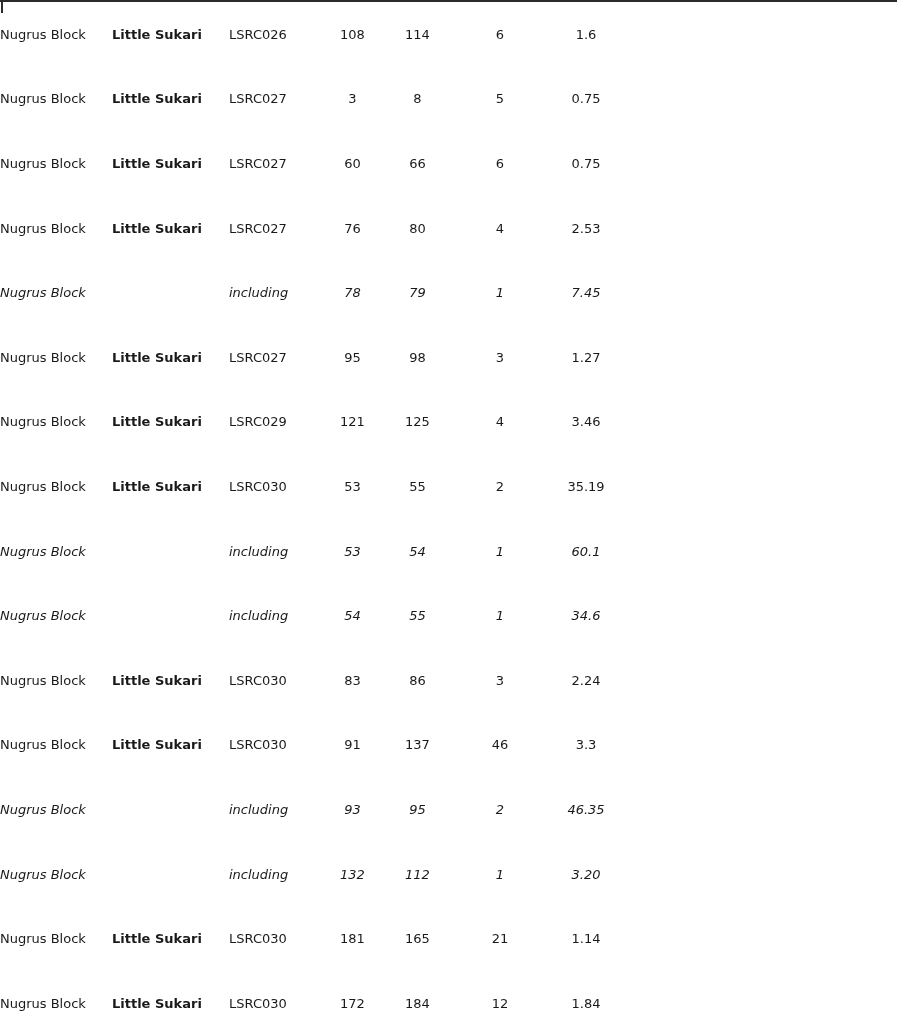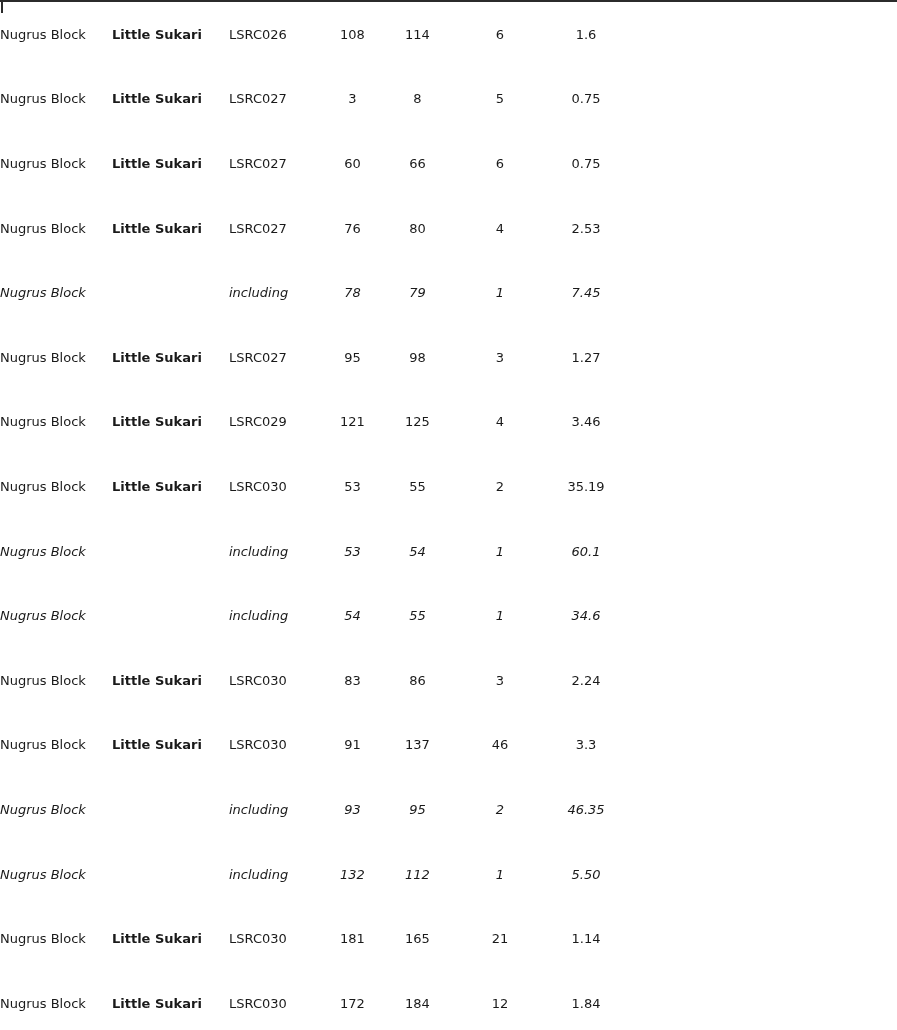--- a/index.html
+++ b/index.html
@@ -194,21 +194,21 @@
         <td class="num">46.35</td>
         <td></td>
       </tr>
       <tr class="inc">
         <td class="area">Nugrus Block</td>
         <td class="prospect"></td>
         <td class="hole">including</td>
         <td class="num">132</td>
         <td class="num">112</td>
         <td class="num">1</td>
-        <td class="num">5.50</td>
+        <td class="num">3.20</td>
         <td></td>
       </tr>
       <tr>
         <td class="area">Nugrus Block</td>
         <td class="prospect">Little Sukari</td>
         <td class="hole">LSRC030</td>
         <td class="num">181</td>
         <td class="num">165</td>
         <td class="num">21</td>
         <td class="num">1.14</td>

